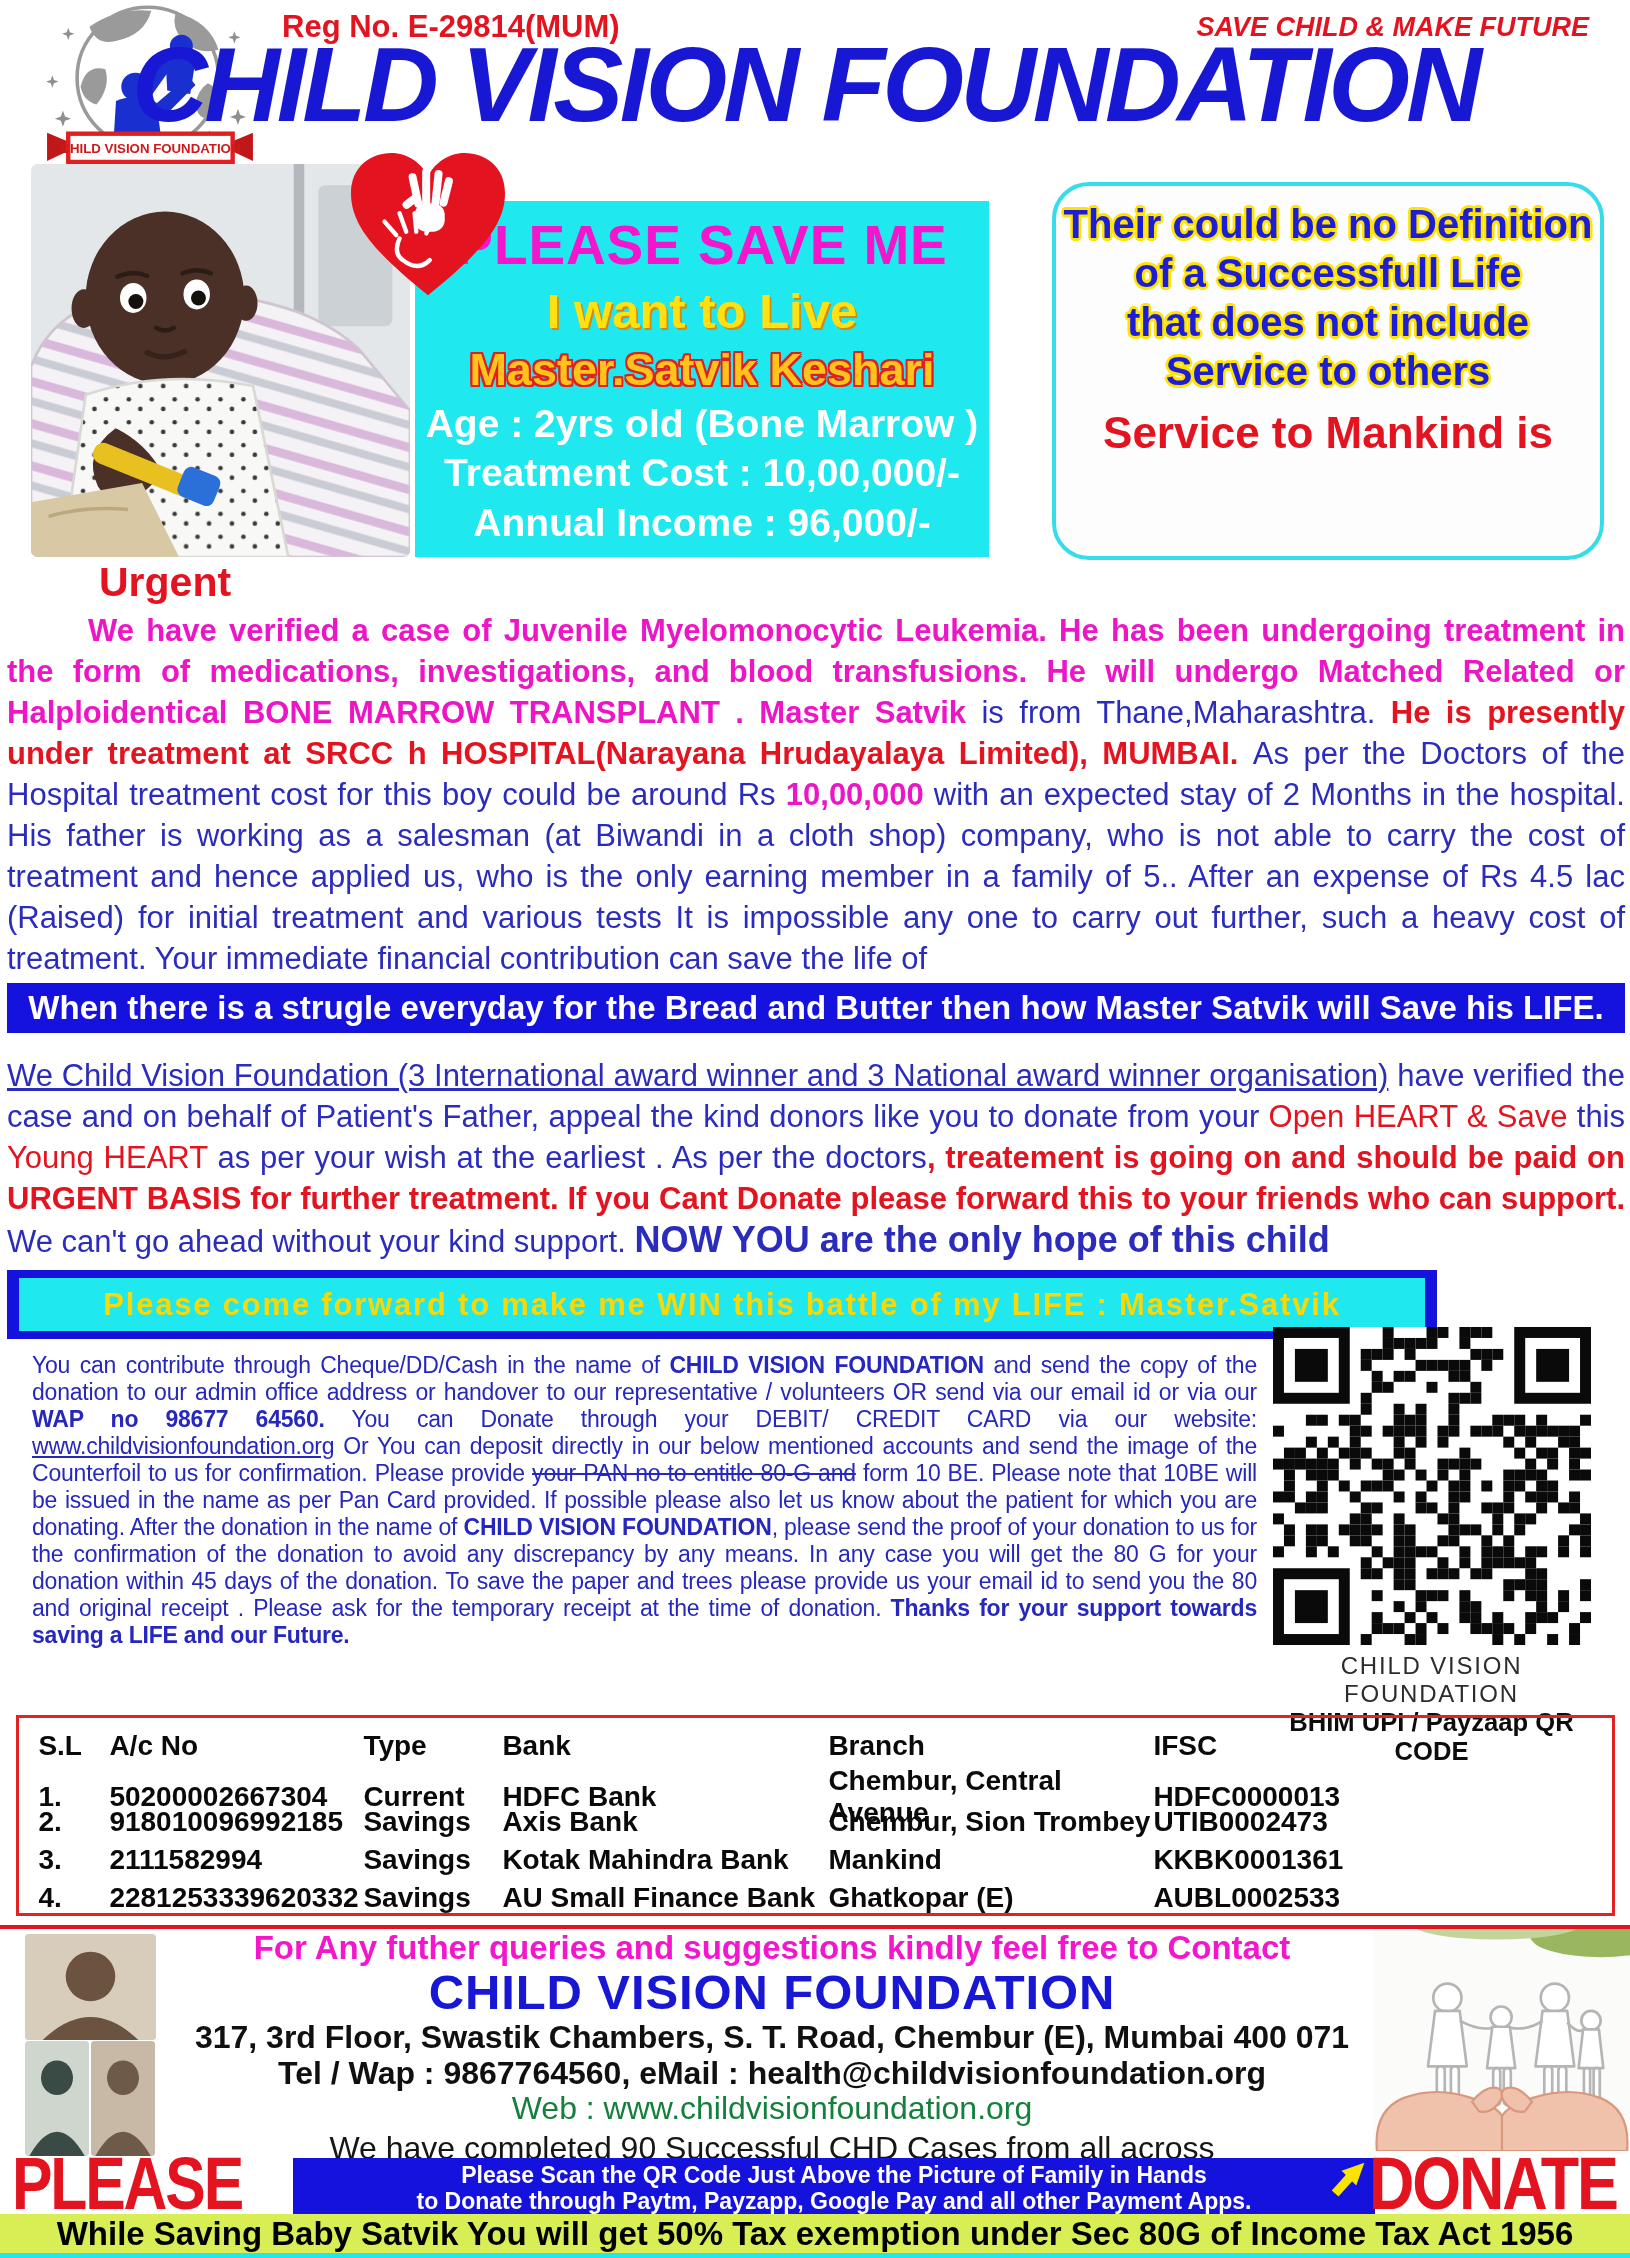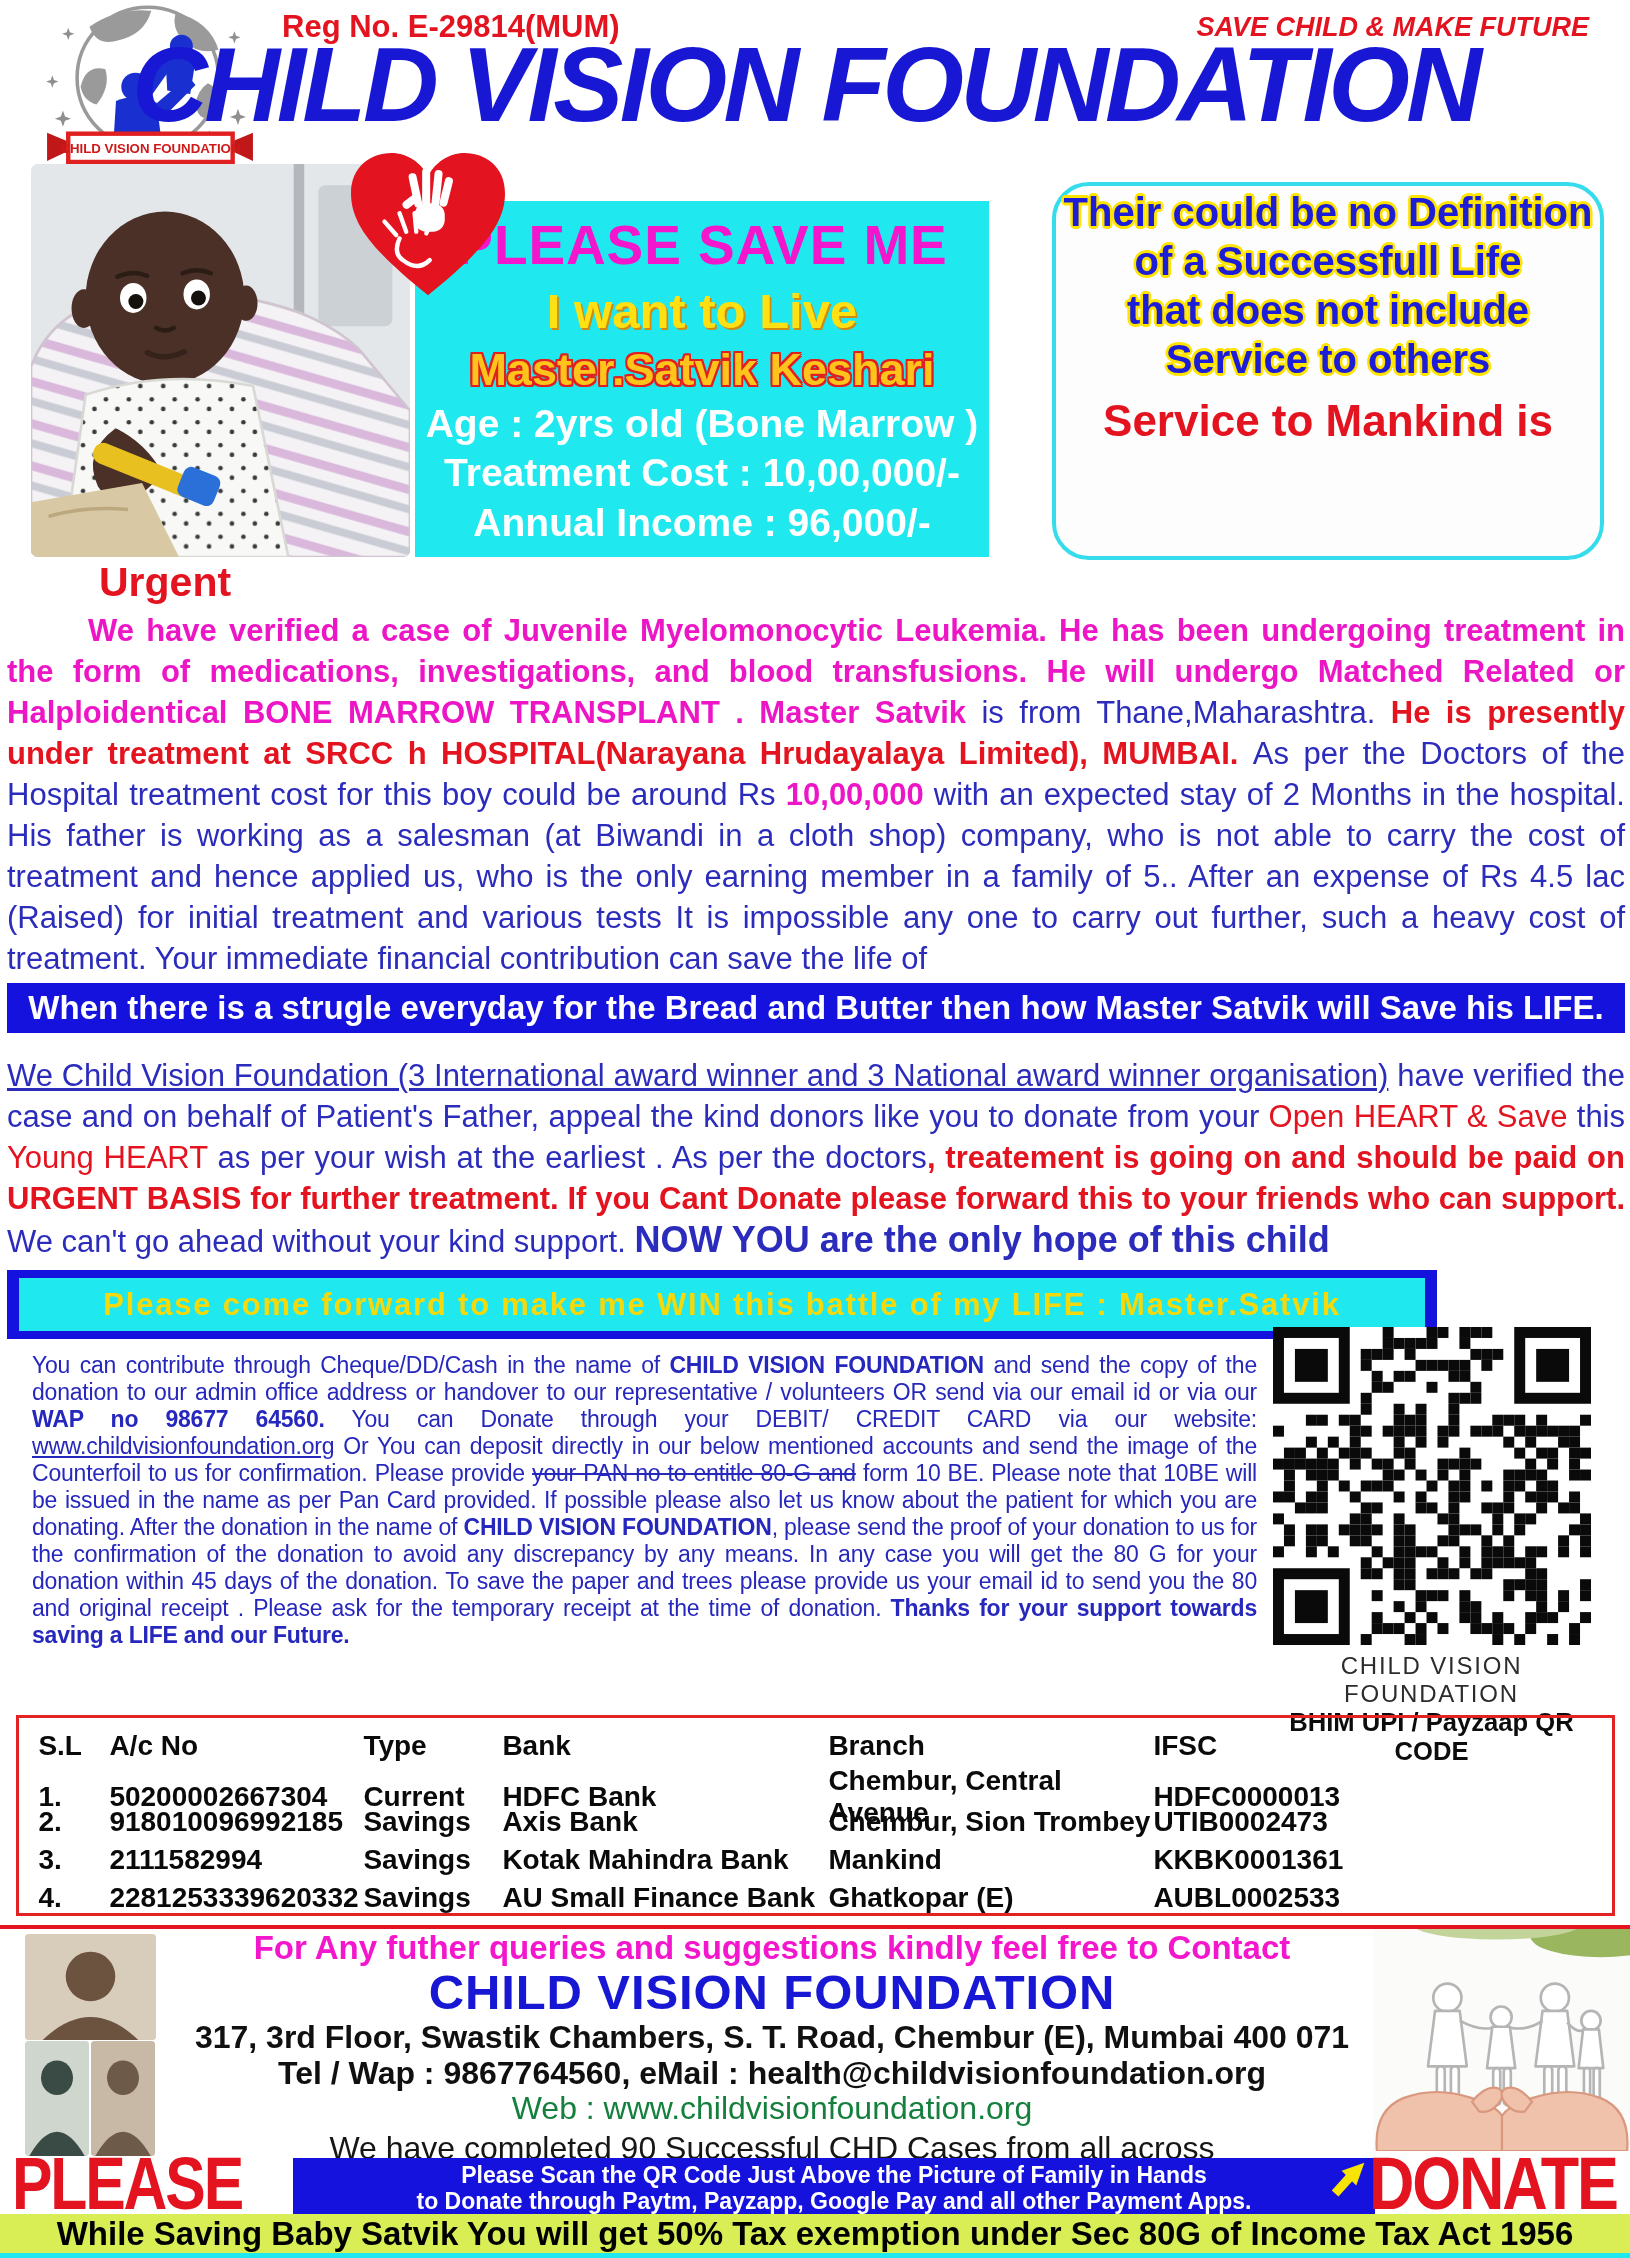--- a/index.html
+++ b/index.html
@@ -12,21 +12,21 @@
 .tagline{right:41px;top:12.4px;font-size:27px;font-weight:bold;font-style:italic;color:#e31420;white-space:nowrap}
 .title{left:132px;top:25px;width:1491px;font-size:105px;font-weight:bold;font-style:italic;color:#1717d4;letter-spacing:-3.5px;white-space:nowrap}
 
 .photo{left:31px;top:164px;width:379px;height:393px;border-radius:7px 46px 7px 7px;overflow:hidden;background:#e8eaec}
 .heart{left:344px;top:148px;width:168px;height:154px;z-index:5}
 .plea{left:415px;top:201px;width:574px;height:356px;background:#1fe8ee;display:flex;flex-direction:column;align-items:center;justify-content:space-evenly;text-align:center;padding:7px 3.5px}
 .p1{font-size:55px;font-weight:bold;color:#f316cc;letter-spacing:0.9px}
 .p2{font-size:49px;font-weight:bold;color:#ffe012;text-shadow:1.8px 1.8px 0 #cf8a10}
 .p3{font-size:45px;font-weight:bold;color:#ffc41c;text-shadow:1.8px 0 0 #e02020,-1.8px 0 0 #e02020,0 1.8px 0 #e02020,0 -1.8px 0 #e02020,1.8px 1.8px 0 #e02020,-1.8px -1.8px 0 #e02020,1.8px -1.8px 0 #e02020,-1.8px 1.8px 0 #e02020}
 .p4{font-size:39px;font-weight:bold;color:#ffffff}
-.quote{left:1052px;top:182px;width:552px;height:378px;border:4.4px solid #35dceb;border-radius:37px;background:#fdfdfd;text-align:center;padding-top:2px}
+.quote{left:1052px;top:182px;width:552px;height:378px;border:4.4px solid #35dceb;border-radius:37px;background:#fdfdfd;text-align:center;padding-top:14px}
 .q-blue{font-size:40px;line-height:49px;font-weight:bold;color:#1d1dd8;text-shadow:2.6px 0 0 #ffe400,-2.6px 0 0 #ffe400,0 2.6px 0 #ffe400,0 -2.6px 0 #ffe400,1.8px 1.8px 0 #ffe400,-1.8px -1.8px 0 #ffe400,1.8px -1.8px 0 #ffe400,-1.8px 1.8px 0 #ffe400}
 .q-red{font-size:44px;line-height:52px;font-weight:bold;color:#e31420}
 .q-gap{margin-top:10.6px}
 
 .urgent{left:99px;top:559px;font-size:41px;font-weight:bold;color:#e31420}
 .para1{left:7px;top:610px;width:1618px;font-size:31px;line-height:41px;text-align:justify;text-indent:81px}
 .para2{left:7px;top:1055px;width:1618px;font-size:31px;line-height:41px;text-align:justify}
 .mag{color:#ec16c6;font-weight:bold}
 .blu{color:#2b2bbc}
 .red{color:#e31420;font-weight:bold}

